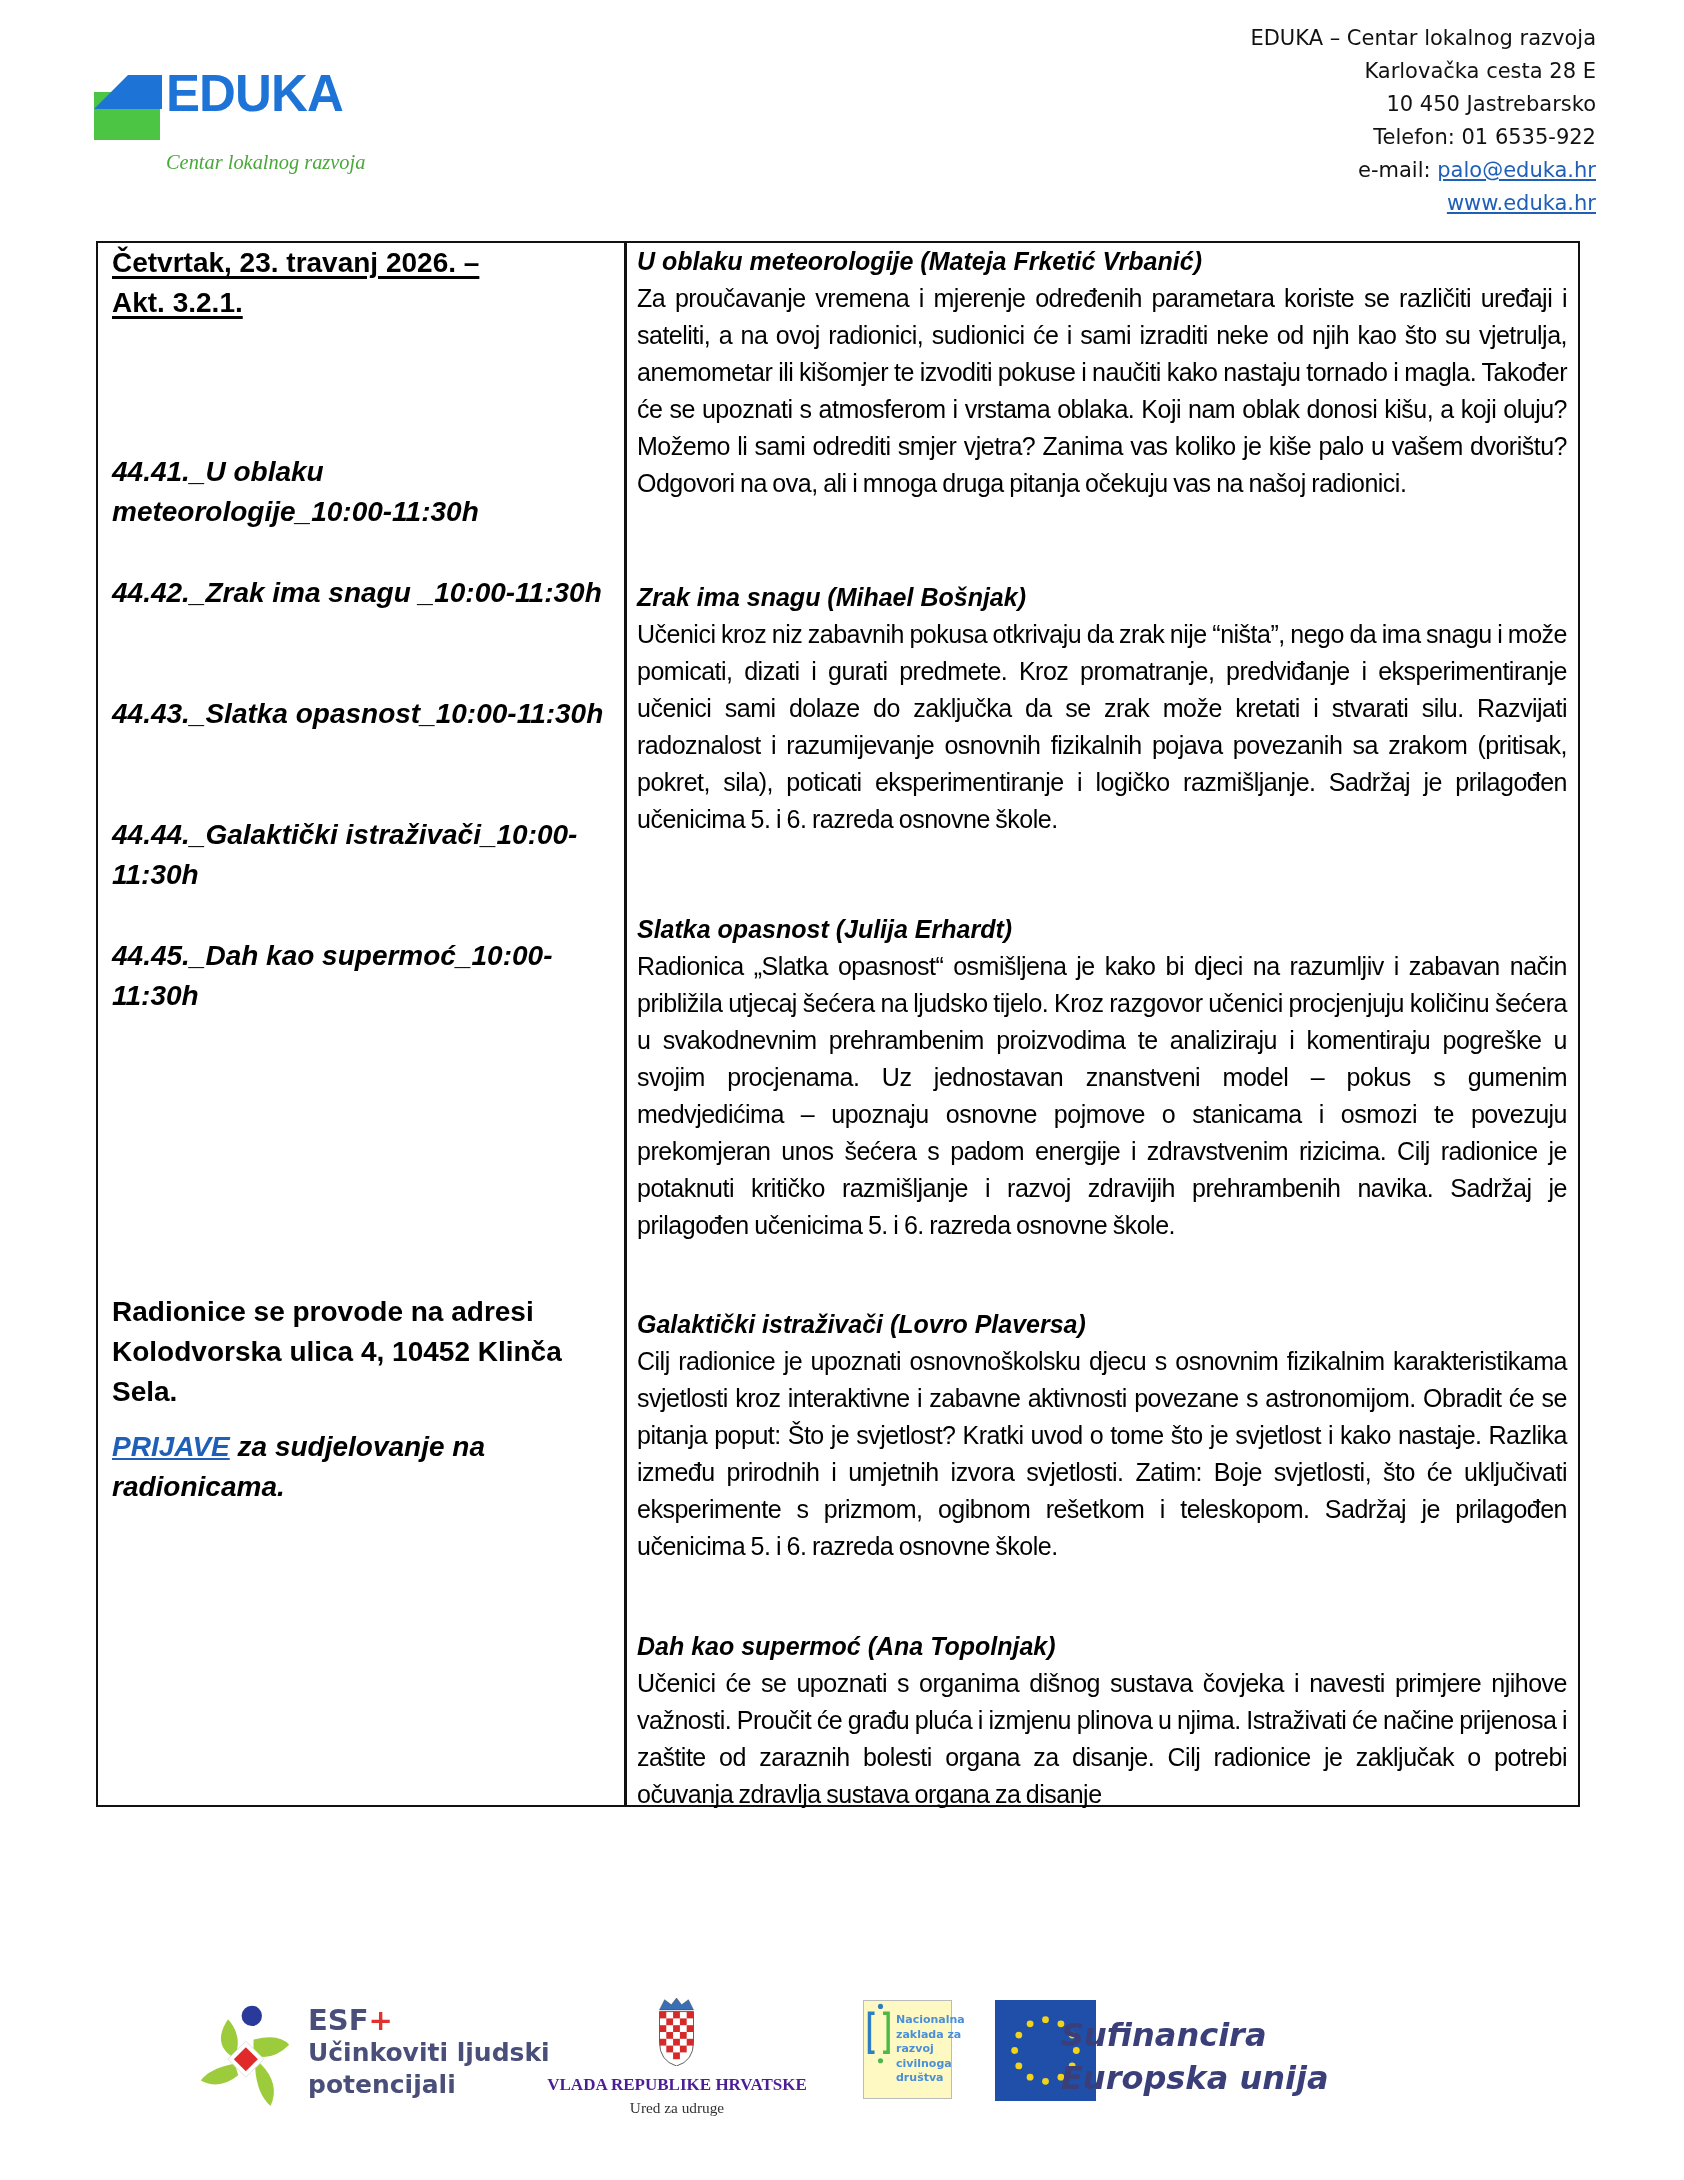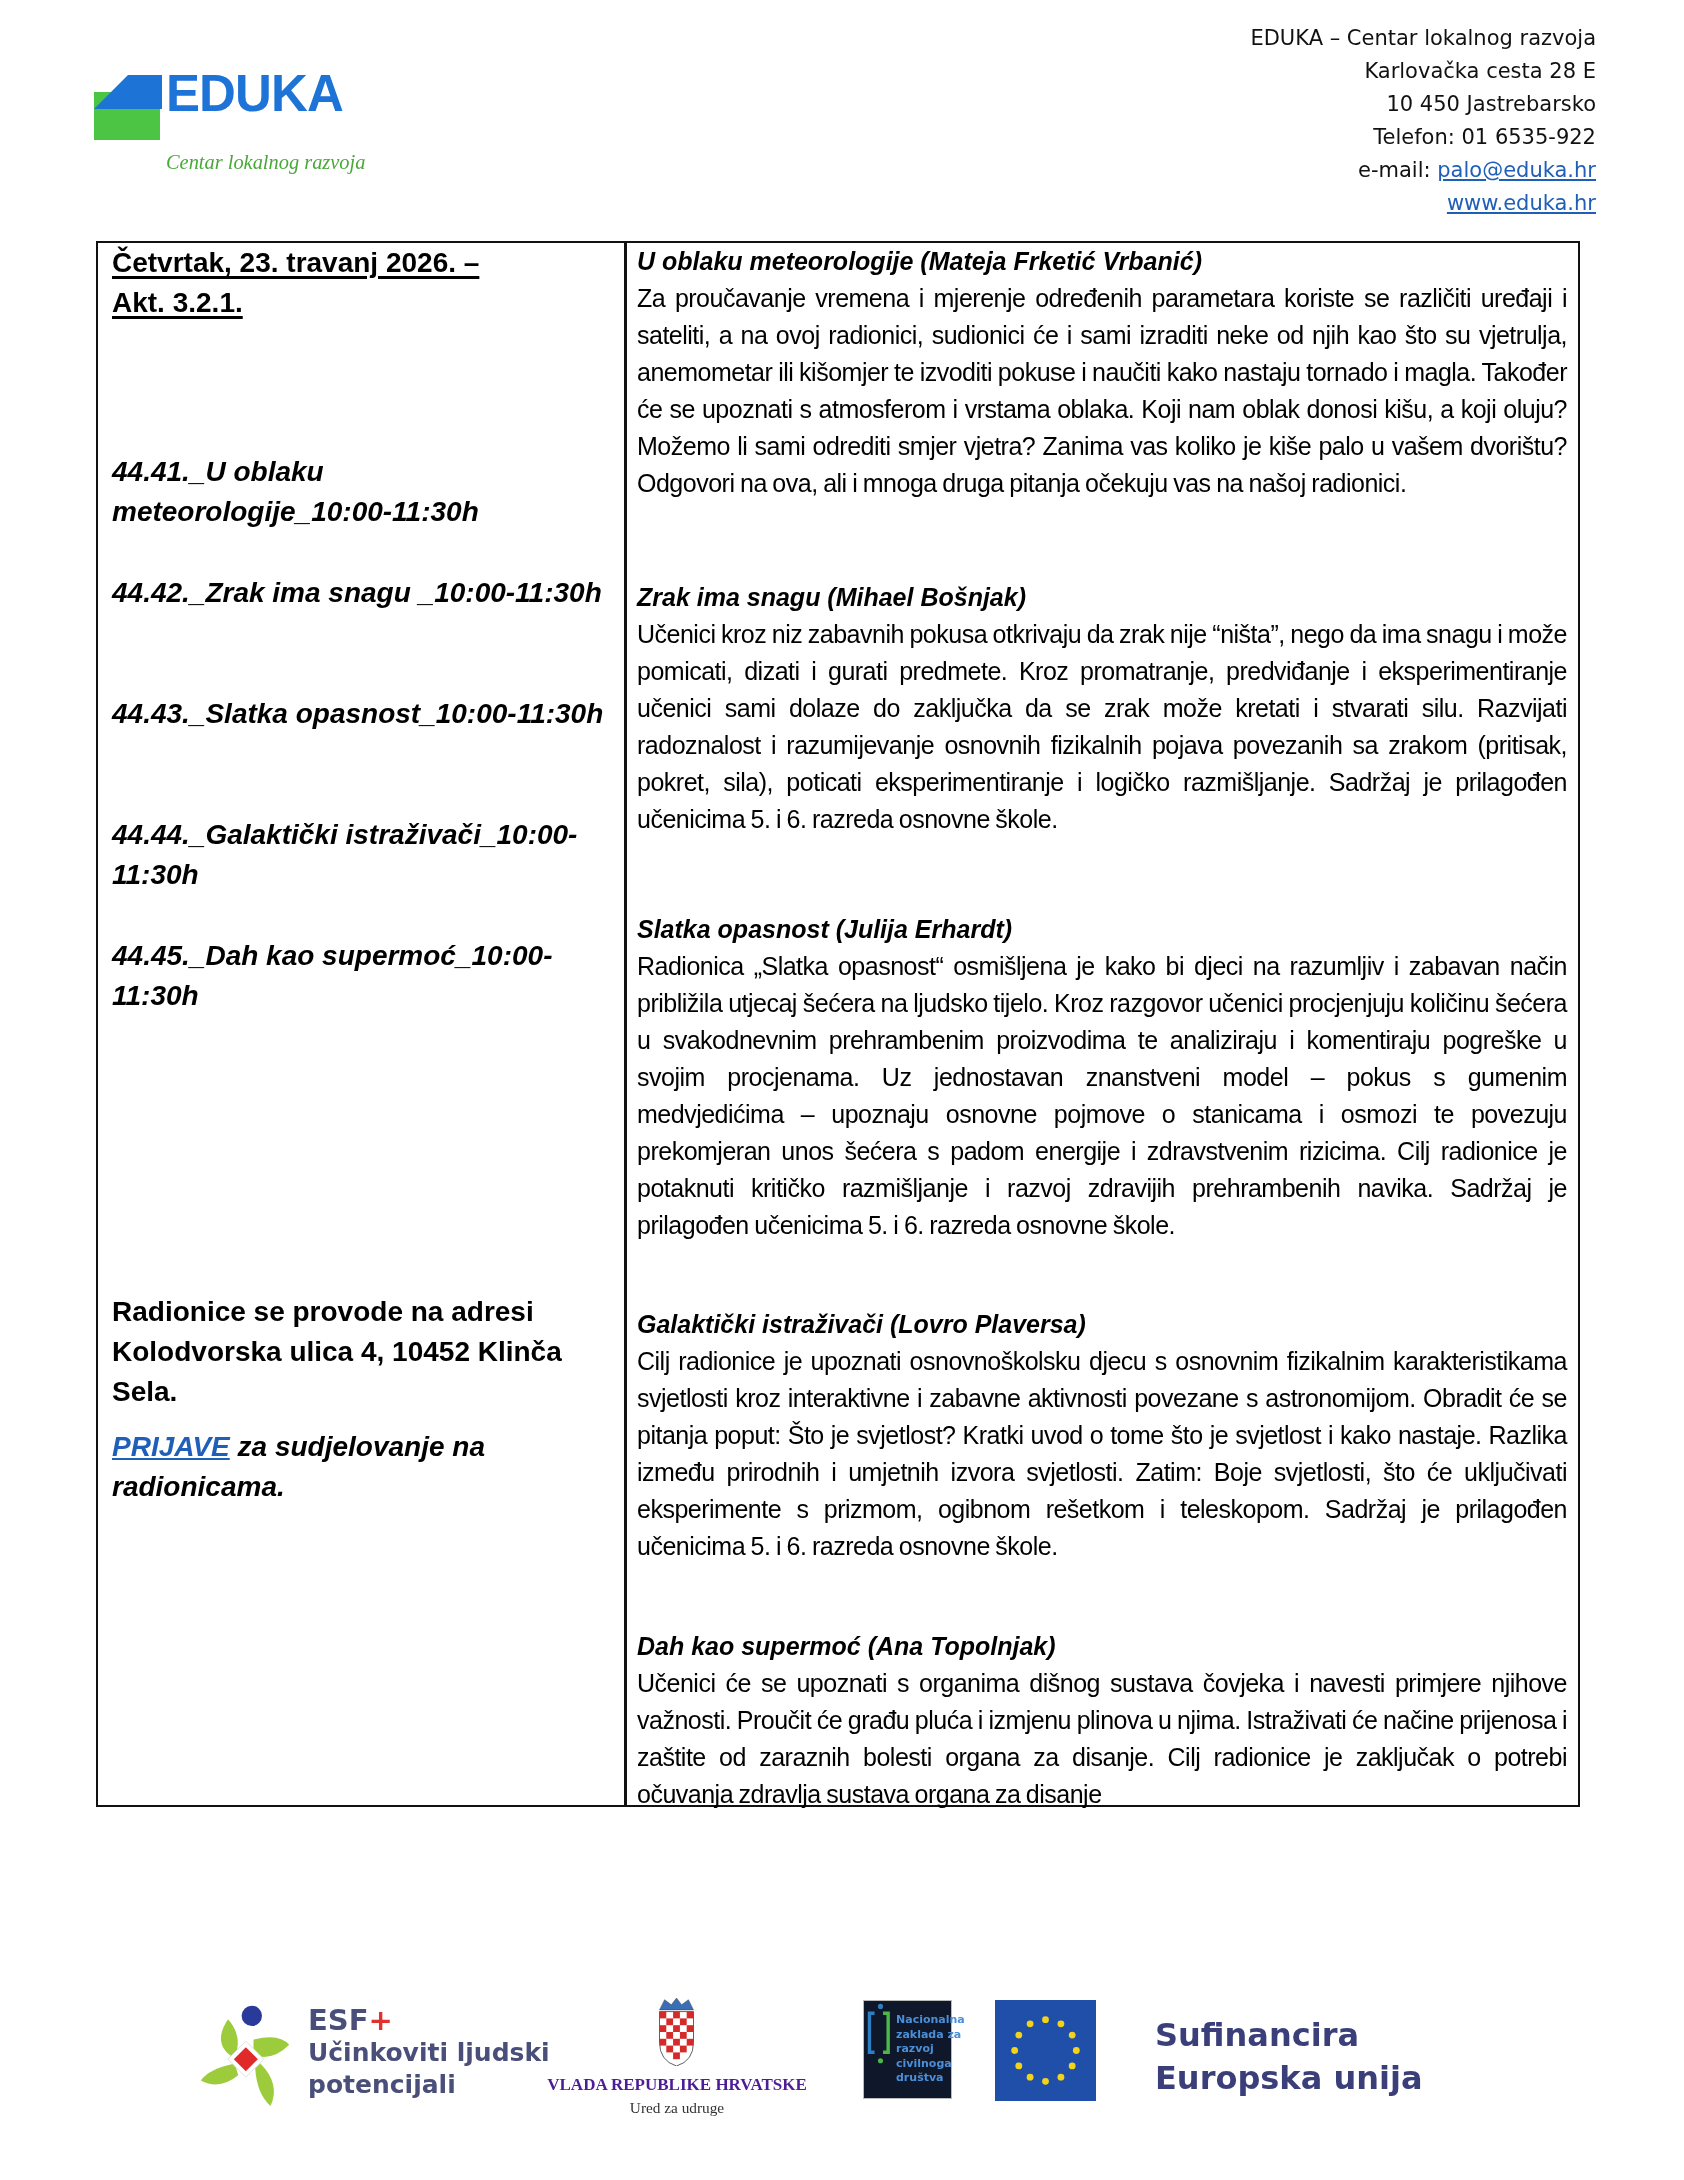--- a/index.html
+++ b/index.html
@@ -149,21 +149,21 @@
         <rect x="36" y="48" width="8" height="8"></rect>
       <rect x="12" y="56" width="8" height="8"></rect>
         <rect x="28" y="56" width="8" height="8"></rect>
       <rect x="20" y="64" width="8" height="8"></rect>
     </g>
   </svg>
 </div>
 <div class="flogo vlada" style="left:545px; top:2075px; width:264px;">VLADA REPUBLIKE HRVATSKE</div>
 <div class="flogo ured" style="left:545px; top:2099px; width:264px;">Ured za udruge</div>
 
-<div class="flogo" style="left:863px; top:2000px; width:87px; height:97px; border:0.9px solid #bbb; background:#0f172a;">
+<div class="flogo" style="left:863px; top:2000px; width:87px; height:97px; border:0.9px solid #bbb; background:#fef9c3;">
   <svg style="position:absolute; left:1.7px; top:1.7px;" width="25.6" height="68" viewBox="0 0 30 80">
     <path d="M10 12 H4 V58 H10" fill="none" stroke="#2d7fc4" stroke-width="4"></path>
     <path d="M20 12 H26 V58 H20" fill="none" stroke="#4cb848" stroke-width="4"></path>
     <circle cx="17" cy="4" r="3" fill="#2d7fc4"></circle>
     <circle cx="17" cy="68" r="3" fill="#4cb848"></circle>
   </svg>
   <div class="nzr" style="position:absolute; left:32px; top:12px;">
     <div>Nacionalna</div>
     <div>zaklada za</div>
     <div>razvoj</div>
@@ -181,17 +181,17 @@
       <circle cx="90.17691453623979" cy="77" r="4" fill="#f2d31a"></circle>
       <circle cx="77" cy="90.17691453623979" r="4" fill="#f2d31a"></circle>
       <circle cx="59.00000000000001" cy="95" r="4" fill="#f2d31a"></circle>
       <circle cx="41" cy="90.17691453623979" r="4" fill="#f2d31a"></circle>
       <circle cx="27.82308546376022" cy="77.00000000000001" r="4" fill="#f2d31a"></circle>
       <circle cx="23" cy="59.00000000000001" r="4" fill="#f2d31a"></circle>
       <circle cx="27.82308546376021" cy="41" r="4" fill="#f2d31a"></circle>
       <circle cx="40.999999999999986" cy="27.82308546376022" r="4" fill="#f2d31a"></circle>
     </svg>
 </div>
-<div class="flogo eu-text" style="left:1155px; top:2014px;">
+<div class="flogo eu-text" style="left:1061px; top:2014px;font-style:italic;">
   <div>Sufinancira</div>
   <div>Europska unija</div>
 </div>
 
 
 </body></html>

